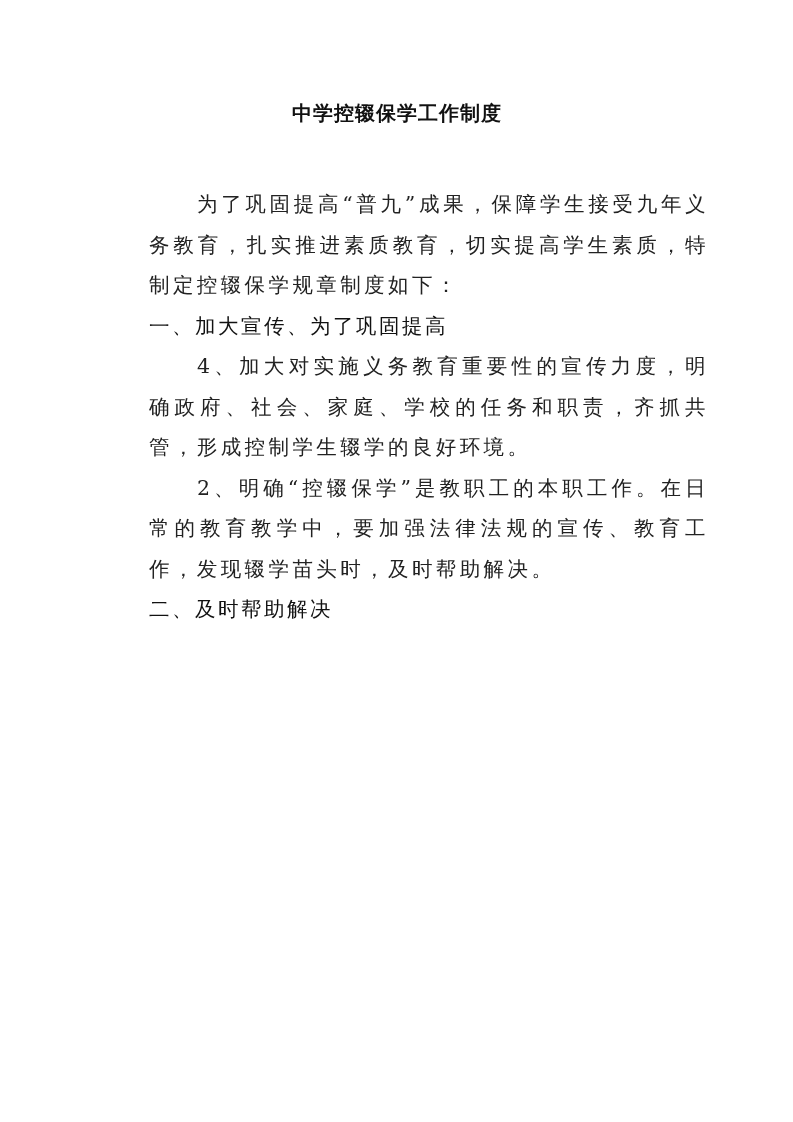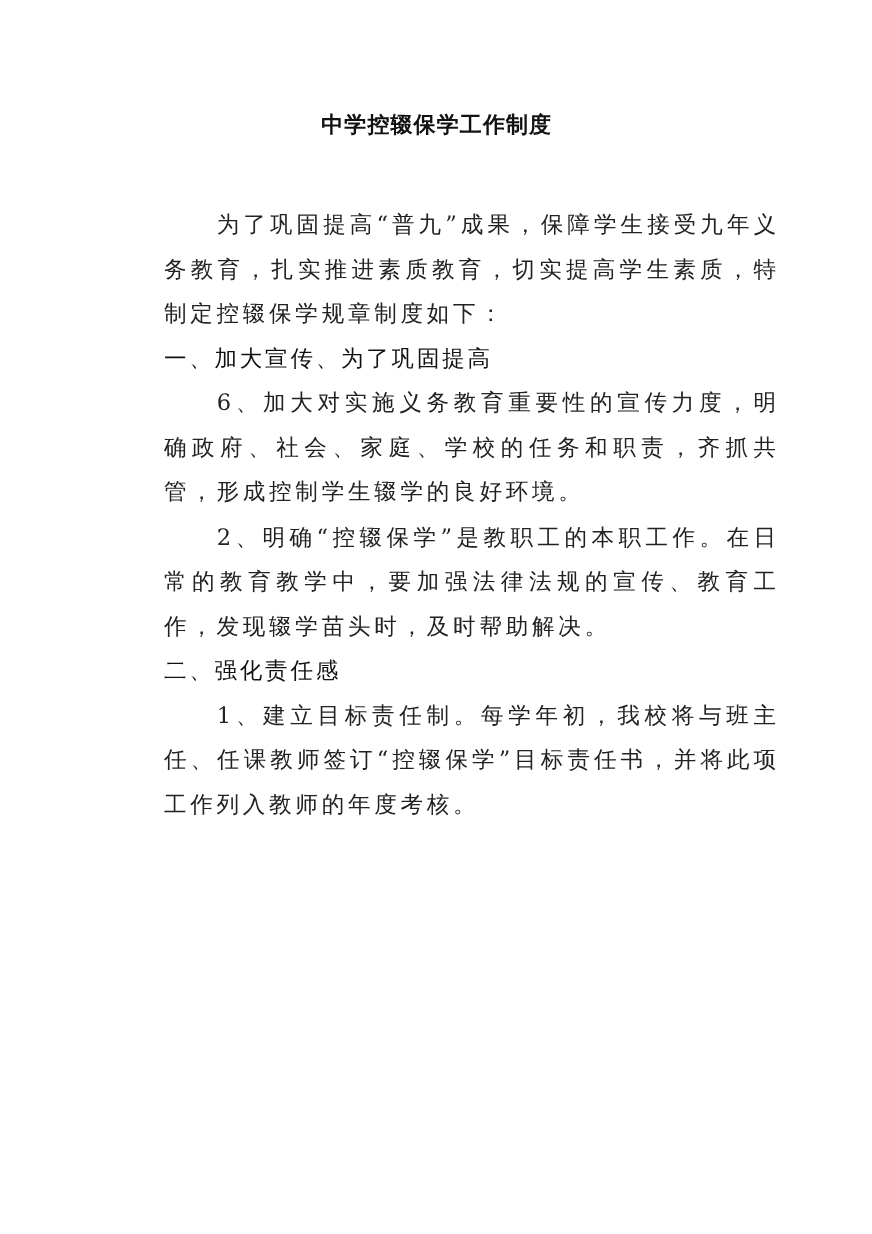--- a/index.html
+++ b/index.html
@@ -61,22 +61,21 @@
 <body>
 
 <div class="page">
   <div class="title">中学控辍保学工作制度</div>
 
   <div class="body">
     <p class="para">为了巩固提高“普九”成果，保障学生接受九年义务教育，扎实推进素质教育，切实提高学生素质，特制定控辍保学规章制度如下：</p>
 
     <div>
       <p class="heading">一、加大宣传、为了巩固提高</p>
-      <p class="para">6、加大对实施义务教育重要性的宣传力度，明确政府、社会、家庭、学校的任务和职责，齐抓共管，形成控制学生辍学的良好环境。</p>
+      <p class="para">4、加大对实施义务教育重要性的宣传力度，明确政府、社会、家庭、学校的任务和职责，齐抓共管，形成控制学生辍学的良好环境。</p>
       <p class="para">2、明确“控辍保学”是教职工的本职工作。在日常的教育教学中，要加强法律法规的宣传、教育工作，发现辍学苗头时，及时帮助解决。</p>
     </div>
 
     <div>
-      <p class="heading">二、强化责任感</p>
-      <p class="para">1、建立目标责任制。每学年初，我校将与班主任、任课教师签订“控辍保学”目标责任书，并将此项工作列入教师的年度考核。</p>
+      <p class="heading">二、及时帮助解决</p>
     </div>
   </div>
 </div>
 
 </body></html>

